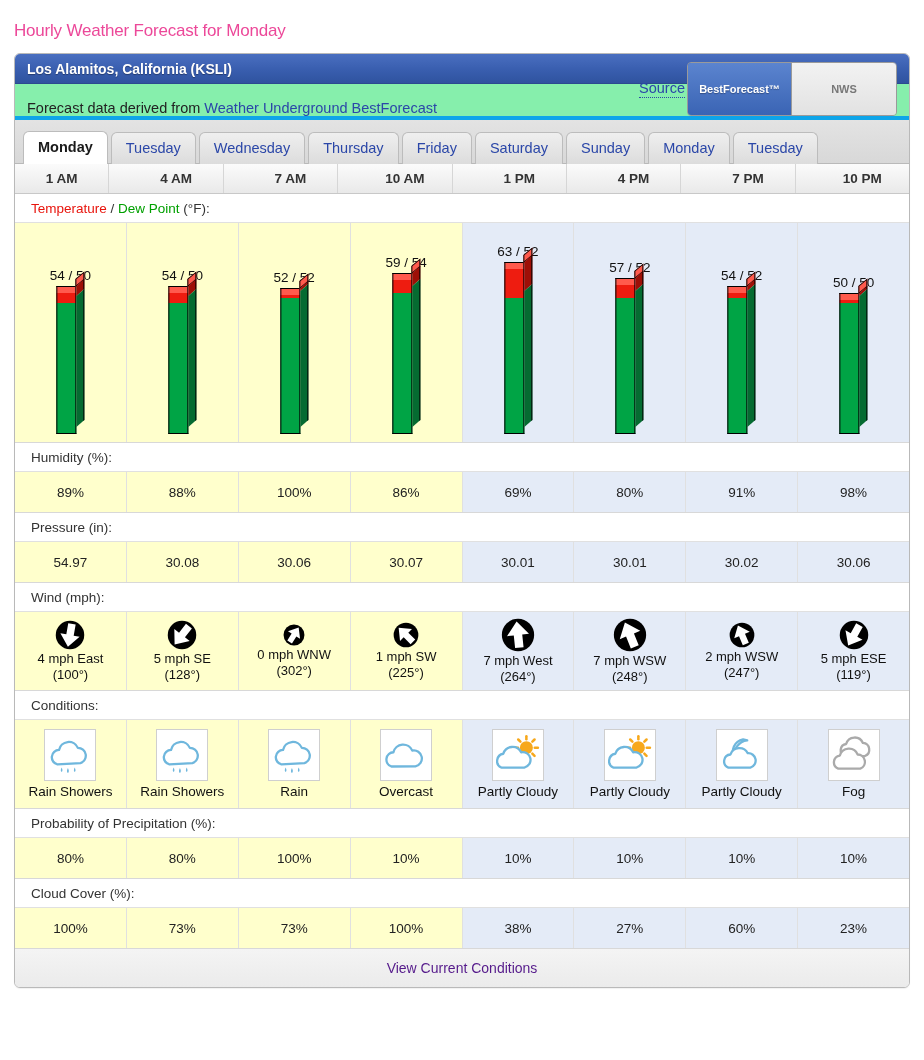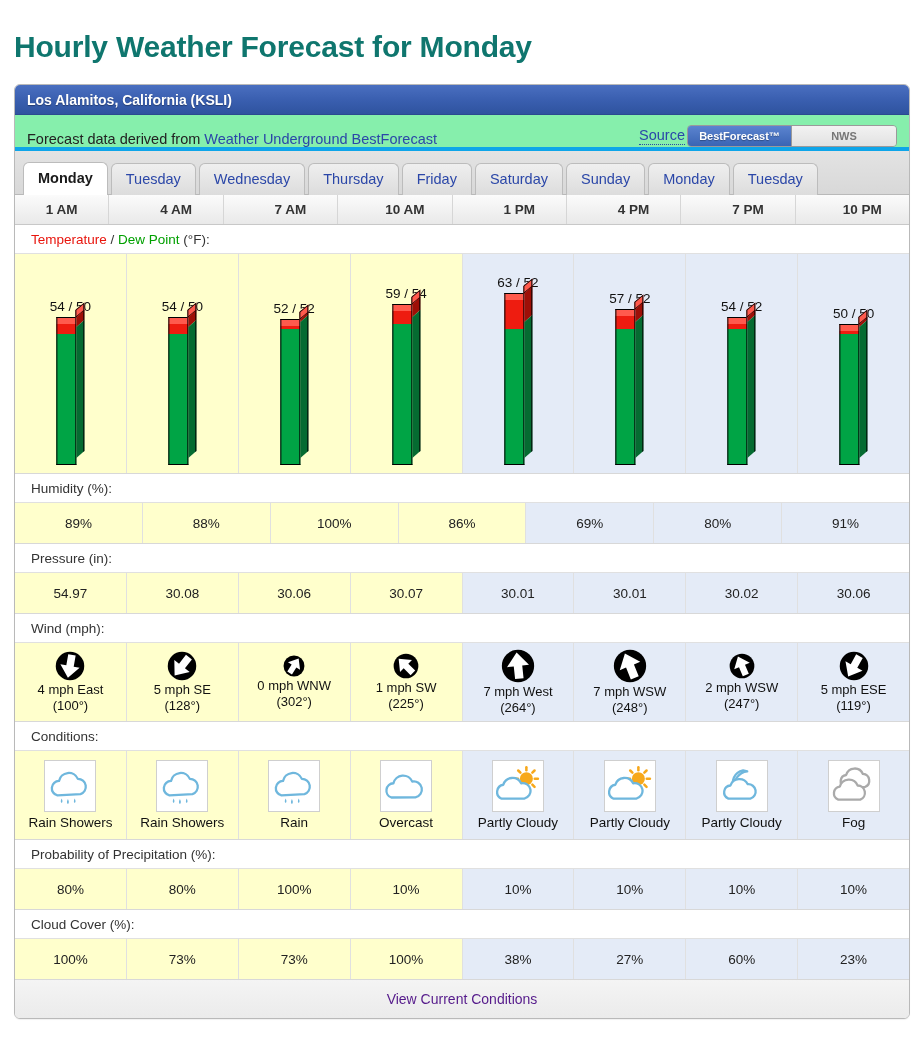--- a/index.html
+++ b/index.html
@@ -7,21 +7,21 @@
     margin: 0; padding: 0;
     width: 924px; height: 1060px;
     background: #ffffff;
     font-family: "Liberation Sans", sans-serif;
     -webkit-font-smoothing: antialiased;
   }
   #page { position: relative; width: 924px; height: 1060px; overflow: hidden; }
 
   
   .page-title {
-    font-size: 30px; font-weight: bold; color: #0f766e;
+    font-size: 17px; font-weight: normal; color: #ec4899;
     padding: 10px 0 0 14px; letter-spacing: -0.2px;
   }
 
   
   .panel {
     margin: 12px 14px 0 14px;
     border: 1px solid #b9b9b9;
     border-radius: 6px;
     background: #fff;
     overflow: hidden;
@@ -49,21 +49,21 @@
   }
   .source-text { font-size: 14.5px; color: #222; }
   .source-text a { color: #2b47a8; text-decoration: none; }
   .source-right { margin-left: auto; display: flex; align-items: center; gap: 2px; }
   .source-label {
     font-size: 14.5px; color: #2b47a8;
     border-bottom: 1px dotted #2b47a8; line-height: 1.1;
   }
   .seg-group { display: flex; border-radius: 4px; overflow: hidden; border: 1px solid #9a9a9a; }
   .seg {
-    font-size: 11px; font-weight: bold; padding: 4px 0;
+    font-size: 11px; font-weight: bold; padding: 20px 0;
     width: 104px; text-align: center; cursor: pointer;
   }
   .seg.on {
     background: linear-gradient(to bottom,#5b84cf,#3a64b4);
     color: #fff; text-shadow: 0 1px 1px rgba(0,0,0,.3);
     border-right: 1px solid #9a9a9a;
   }
   .seg.off {
     background: linear-gradient(to bottom,#f2f2f2,#e2e2e2);
     color: #777;
@@ -391,20 +391,21 @@
 
     <div class="section-label">Humidity (%):</div>
     <div class="datarow" id="row-humidity">
         <div class="cell h-val am">89%</div>
         <div class="cell h-val am">88%</div>
         <div class="cell h-val am">100%</div>
         <div class="cell h-val am">86%</div>
         <div class="cell h-val pm">69%</div>
         <div class="cell h-val pm">80%</div>
         <div class="cell h-val pm">91%</div>
+        <div class="cell h-val pm">98%</div>
       </div>
 
     <div class="section-label">Pressure (in):</div>
     <div class="datarow" id="row-pressure">
         <div class="cell h-val am">54.97</div>
         <div class="cell h-val am">30.08</div>
         <div class="cell h-val am">30.06</div>
         <div class="cell h-val am">30.07</div>
         <div class="cell h-val pm">30.01</div>
         <div class="cell h-val pm">30.01</div>

